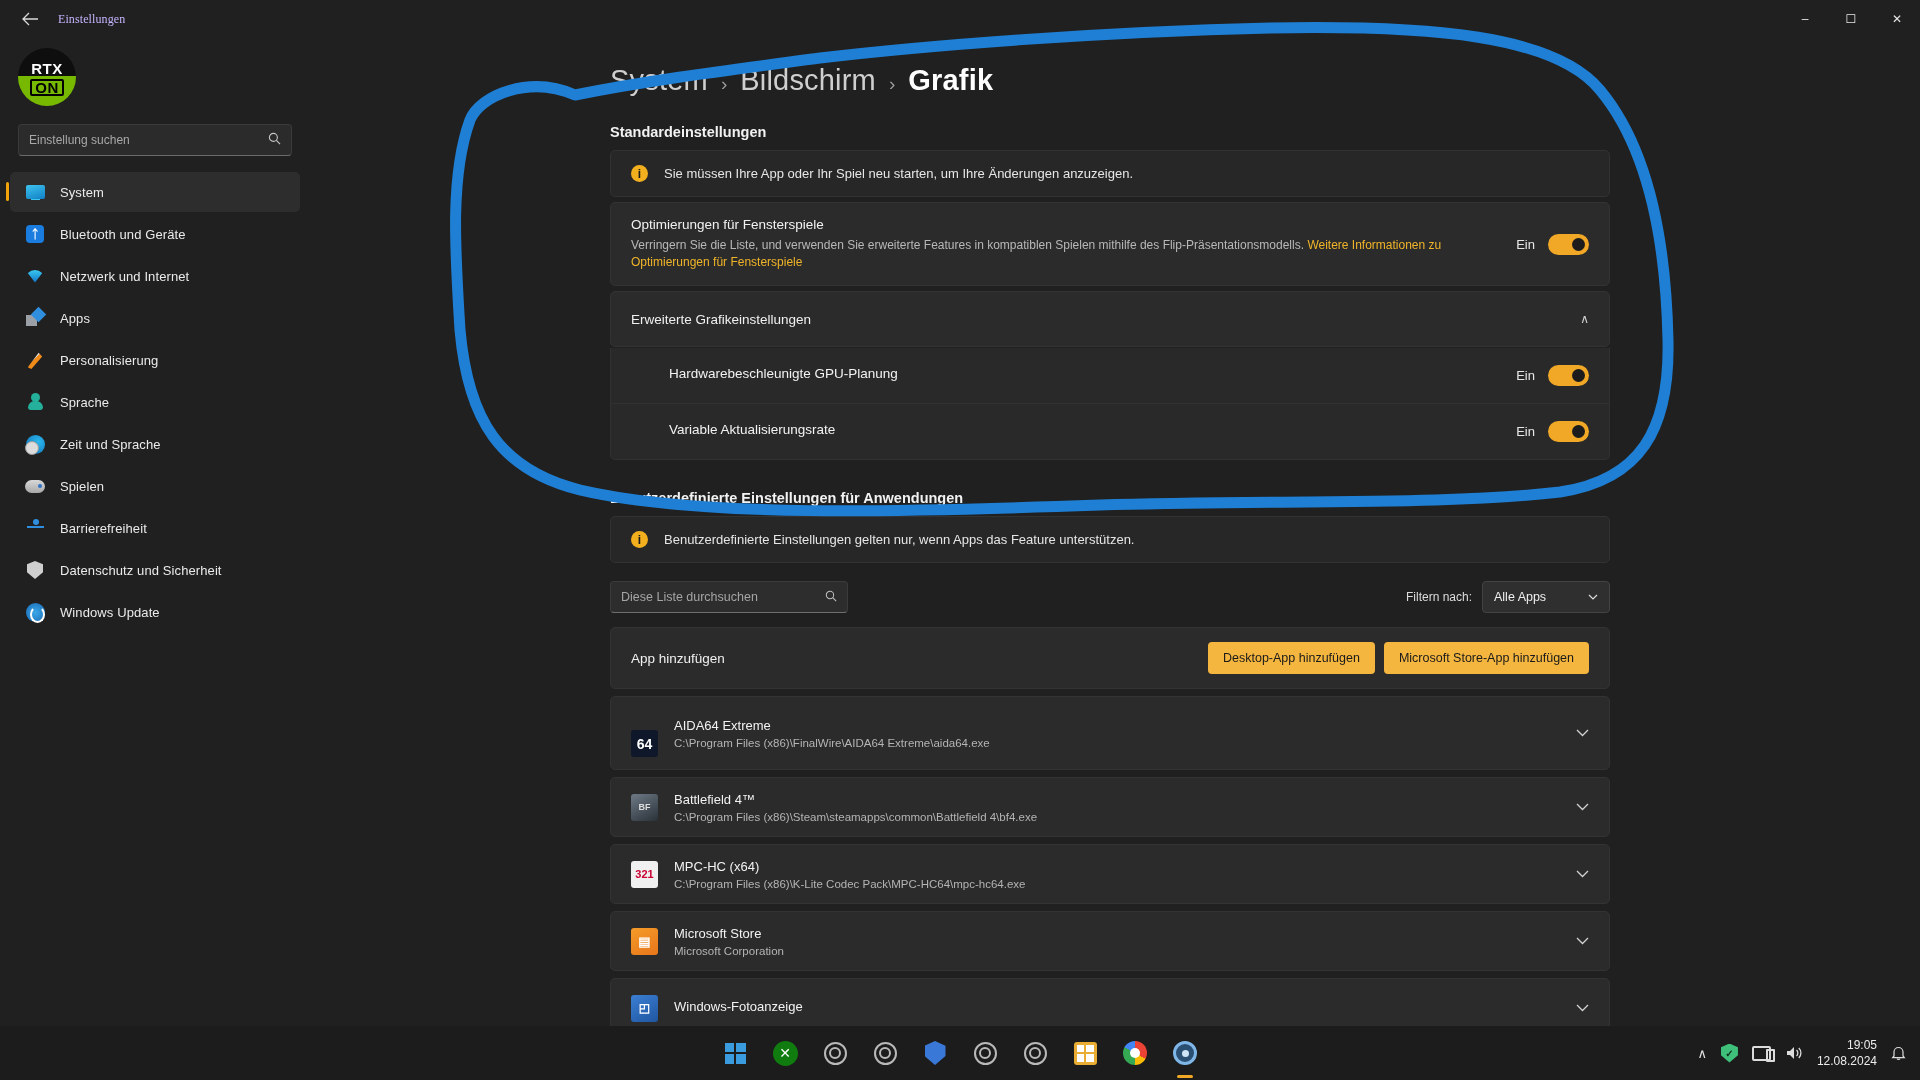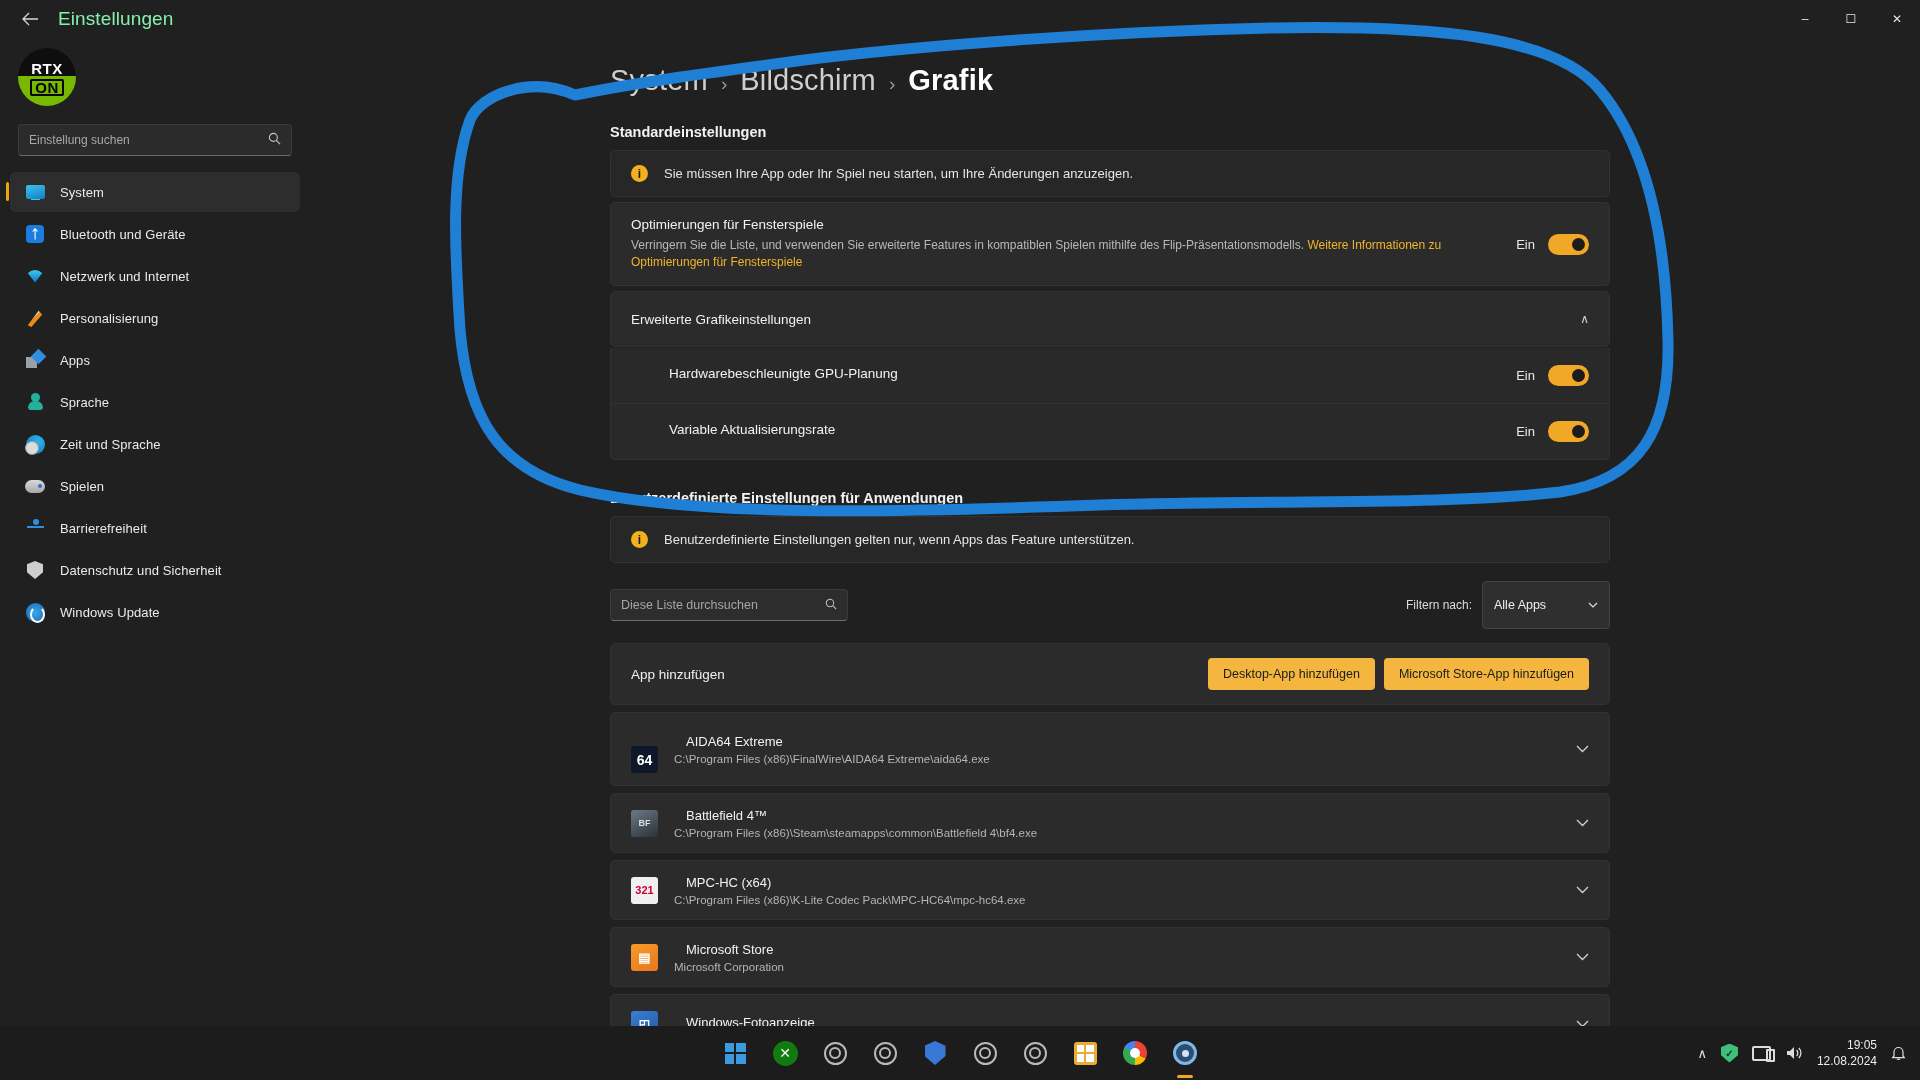--- a/index.html
+++ b/index.html
@@ -15,21 +15,21 @@
   
   .titlebar {
     position:absolute; top:0; left:0; width:1920px; height:38px;
     background:#202020; display:flex; align-items:center;
   }
   .tb-back {
     width:44px; height:32px; margin-left:8px;
     display:flex; align-items:center; justify-content:center;
     color:#cfcfcf; font-size:16px; border-radius:4px;
   }
-  .tb-title { font-size:19px; color:#86efac; margin-left:6px; letter-spacing:.1px; }
+  .tb-title { font-size:12px; color:#c4b5fd; margin-left:6px; letter-spacing:.1px;font-family:Liberation Serif, serif; }
   .tb-winbtns { position:absolute; right:0; top:0; display:flex; height:38px; }
   .tb-btn {
     width:46px; height:38px; display:flex; align-items:center; justify-content:center;
     color:#e6e6e6; font-size:12px;
   }
 
   
   .sidebar {
     position:absolute; left:0; top:38px; width:310px; height:1004px;
     background:#202020; padding:0 0 0 0;
@@ -181,21 +181,21 @@
     border-bottom:1px solid #6e6e6e; border-radius:4px;
     display:flex; align-items:center; padding:0 10px;
   }
   .list-search input {
     flex:1;background:transparent;border:0;outline:0;color:#ddd;font-size:12.5px;font-family:inherit;
   }
   .list-search input::placeholder{color:#a5a5a5;}
   .filter-right { display:flex; align-items:center; }
   .filter-label { font-size:12px; color:#dcdcdc; margin-right:10px; }
   .combo {
-    width:128px;height:48px;background:#2f2f2f;border:1px solid #434343;border-radius:4px;
+    width:128px;height:32px;background:#2f2f2f;border:1px solid #434343;border-radius:4px;
     display:flex;align-items:center;justify-content:space-between;padding:0 11px;
   }
   .combo span { font-size:12.5px; color:#eee; }
 
   .addrow {
     margin-left:300px;width:1000px;background:#2b2b2b;border:1px solid #333;border-radius:5px;
     display:flex;align-items:center;padding:14px 20px;min-height:62px;margin-bottom:7px;
   }
   .addrow .ar-title { flex:1; font-size:13.5px; color:#f0f0f0; }
   .btn-accent {
@@ -208,21 +208,21 @@
     display:flex;align-items:center;padding:12px 20px;min-height:60px;margin-bottom:7px;
   }
   .app-ico { width:27px;height:27px;flex:none;margin-right:16px;border-radius:3px;
     display:flex;align-items:center;justify-content:center;font-size:12px;font-weight:bold;overflow:hidden;}
   .ai-aida { background:#0f172a; color:#fff; font-size:14px; margin-top:21px;}
   .ai-bf4 { background:linear-gradient(150deg,#6d7a86,#2a3138); color:#ddd; font-size:9px;}
   .ai-mpc { background:#f0f0f0; color:#c03; font-size:11px; font-weight:bold;}
   .ai-store { background:linear-gradient(150deg,#f59c2a,#e8761a); color:#fff; font-size:13px;}
   .ai-photo { background:linear-gradient(150deg,#3b7fd4,#2056a0); color:#fff; font-size:12px;}
   .app-texts { flex:1; }
-  .app-name { font-size:13px; color:#f2f2f2; margin-bottom:4px;margin-left:12px; }
+  .app-name { font-size:13px; color:#f2f2f2; margin-bottom:4px; }
   .app-path { font-size:11.5px; color:#b4b4b4; }
 
   
   .annotation { position:absolute; left:0; top:0; width:1920px; height:1080px; pointer-events:none; }
 
   
   .taskbar {
     position:absolute; left:0; bottom:0; width:1920px; height:54px;
     background:#1c1c1c; display:flex; align-items:center; justify-content:center;
   }
@@ -321,29 +321,29 @@
         <span class="nav-label">Bluetooth und Geräte</span>
       </div>
       <div class="navitem">
         <span class="nav-ico">
             <span class="g-wifi"></span>
           </span>
         <span class="nav-label">Netzwerk und Internet</span>
       </div>
       <div class="navitem">
         <span class="nav-ico">
+            <span class="g-apps"></span>
+          </span>
+        <span class="nav-label">Apps</span>
+      </div>
+      <div class="navitem">
+        <span class="nav-ico">
             <span class="g-brush"></span>
           </span>
         <span class="nav-label">Personalisierung</span>
-      </div>
-      <div class="navitem">
-        <span class="nav-ico">
-            <span class="g-apps"></span>
-          </span>
-        <span class="nav-label">Apps</span>
       </div>
       <div class="navitem">
         <span class="nav-ico">
             <span class="g-user"></span>
           </span>
         <span class="nav-label">Sprache</span>
       </div>
       <div class="navitem">
         <span class="nav-ico">
             <span class="g-clock"></span>

